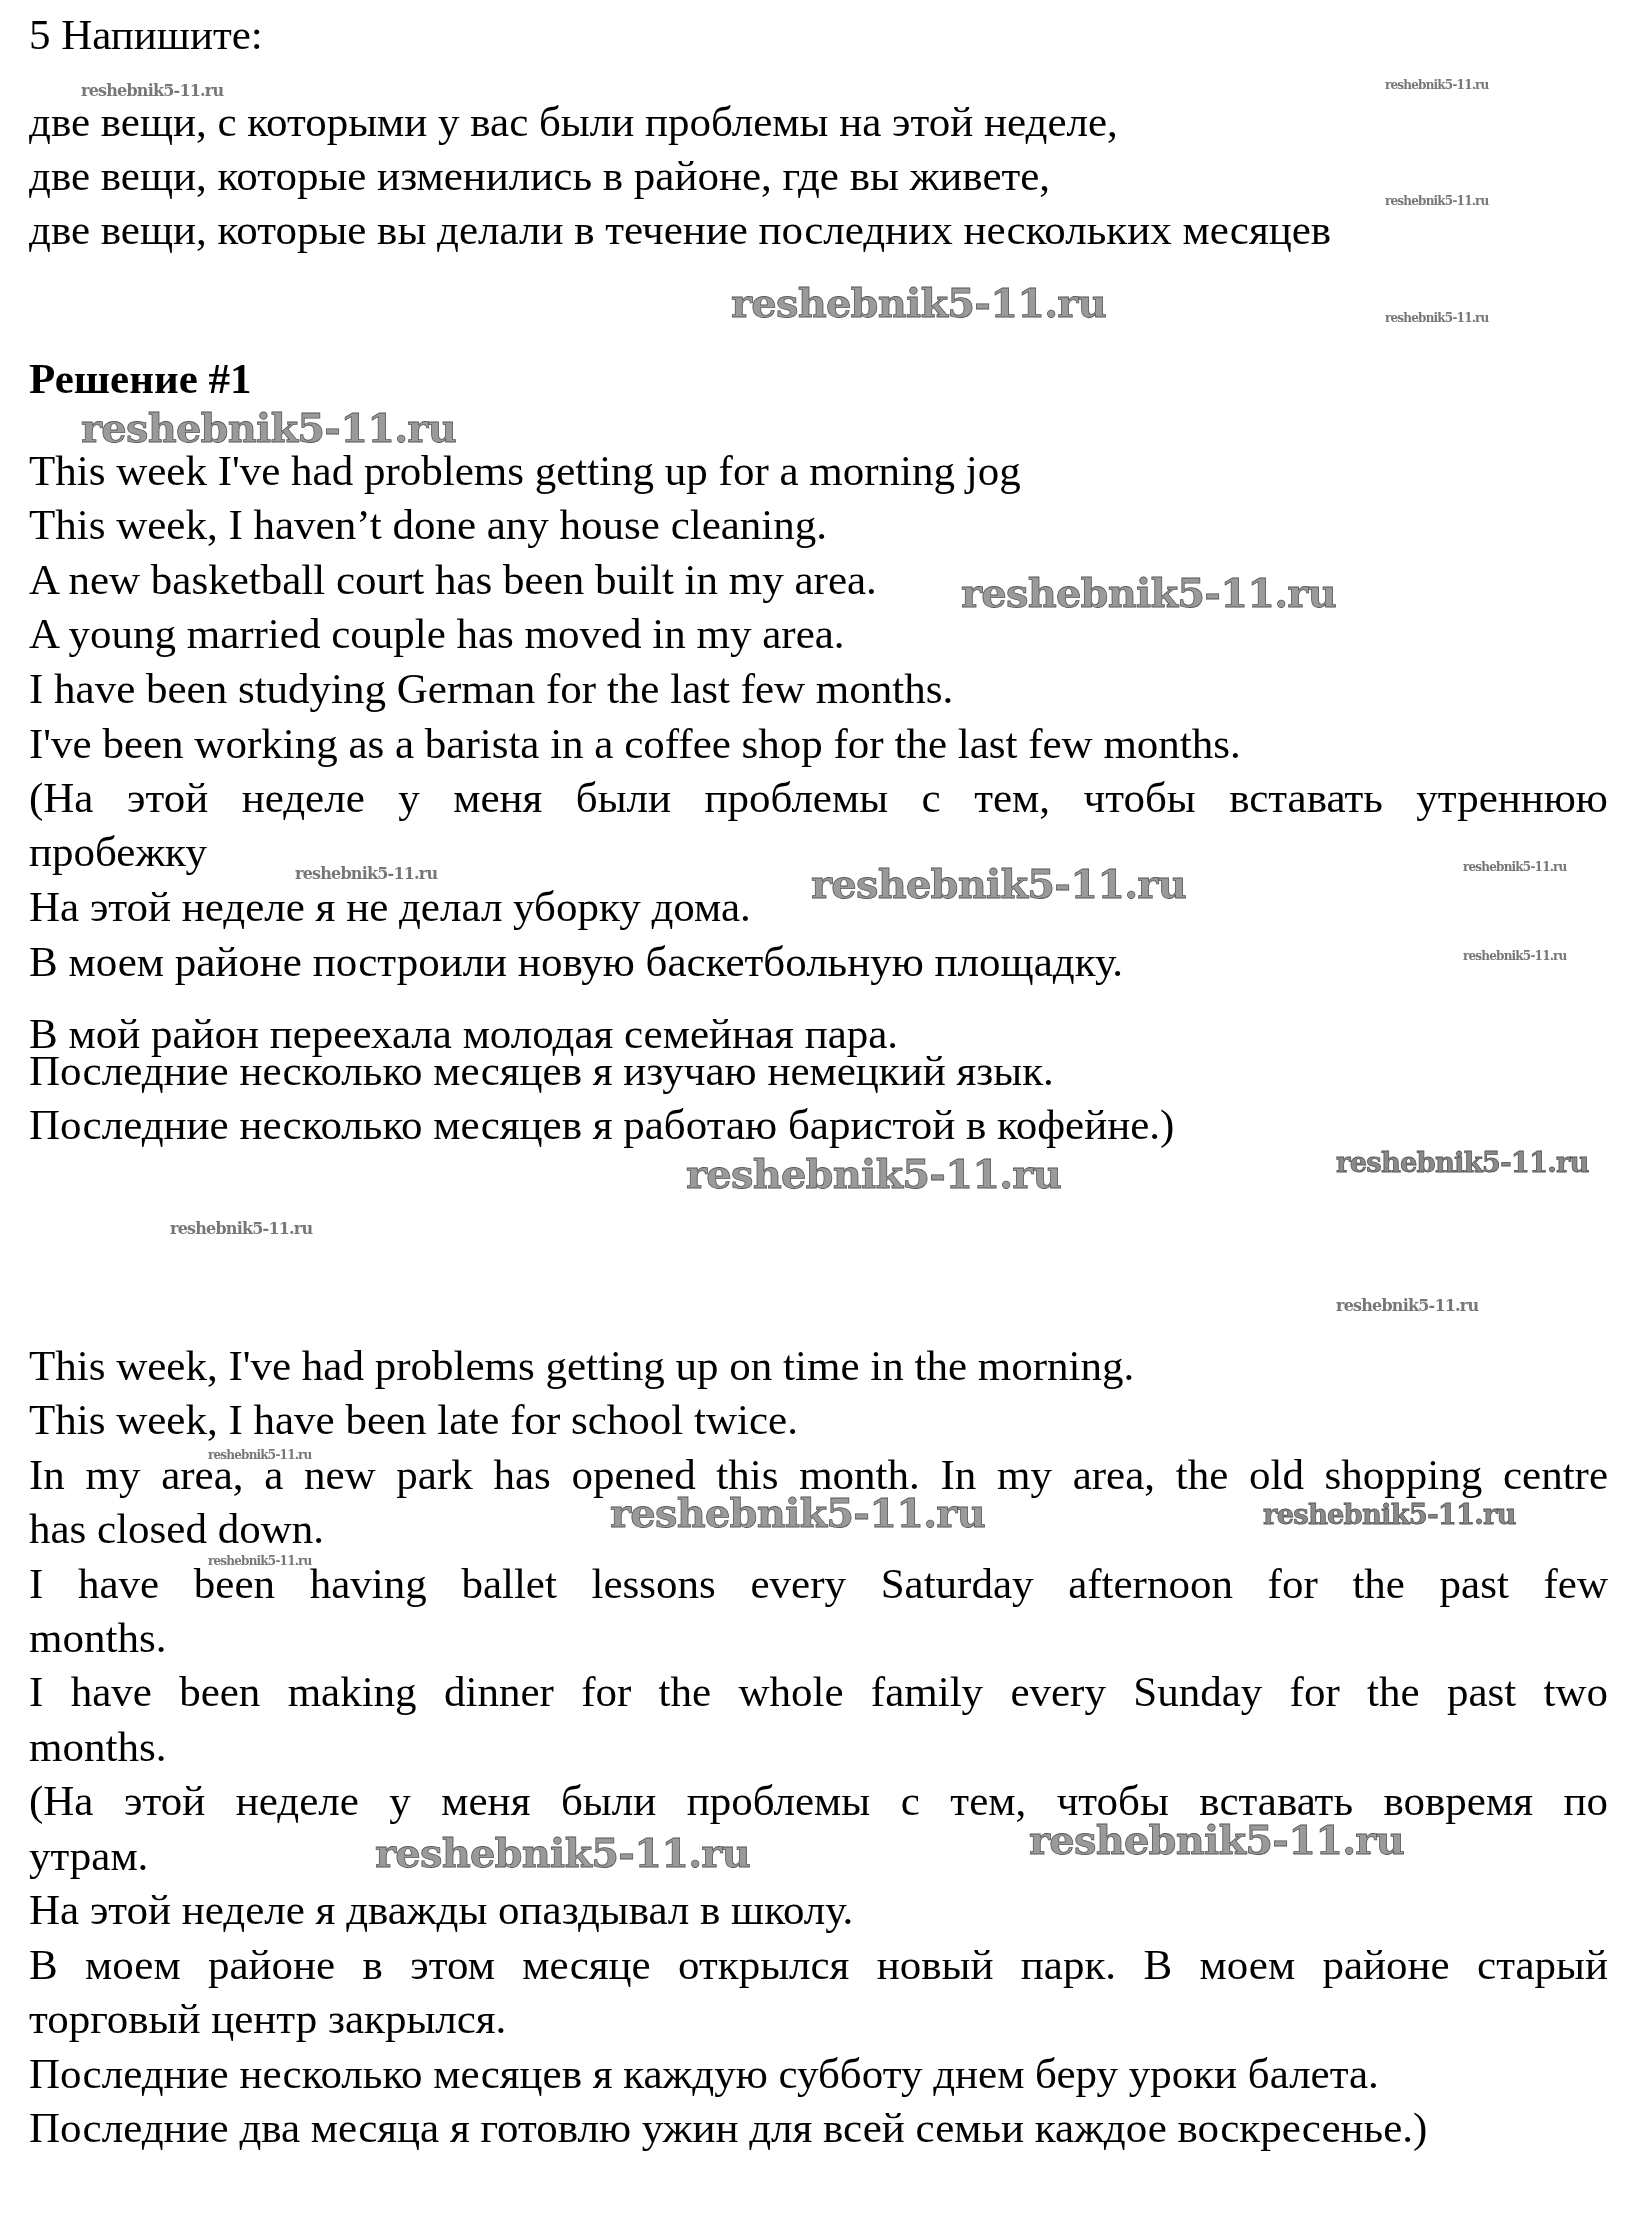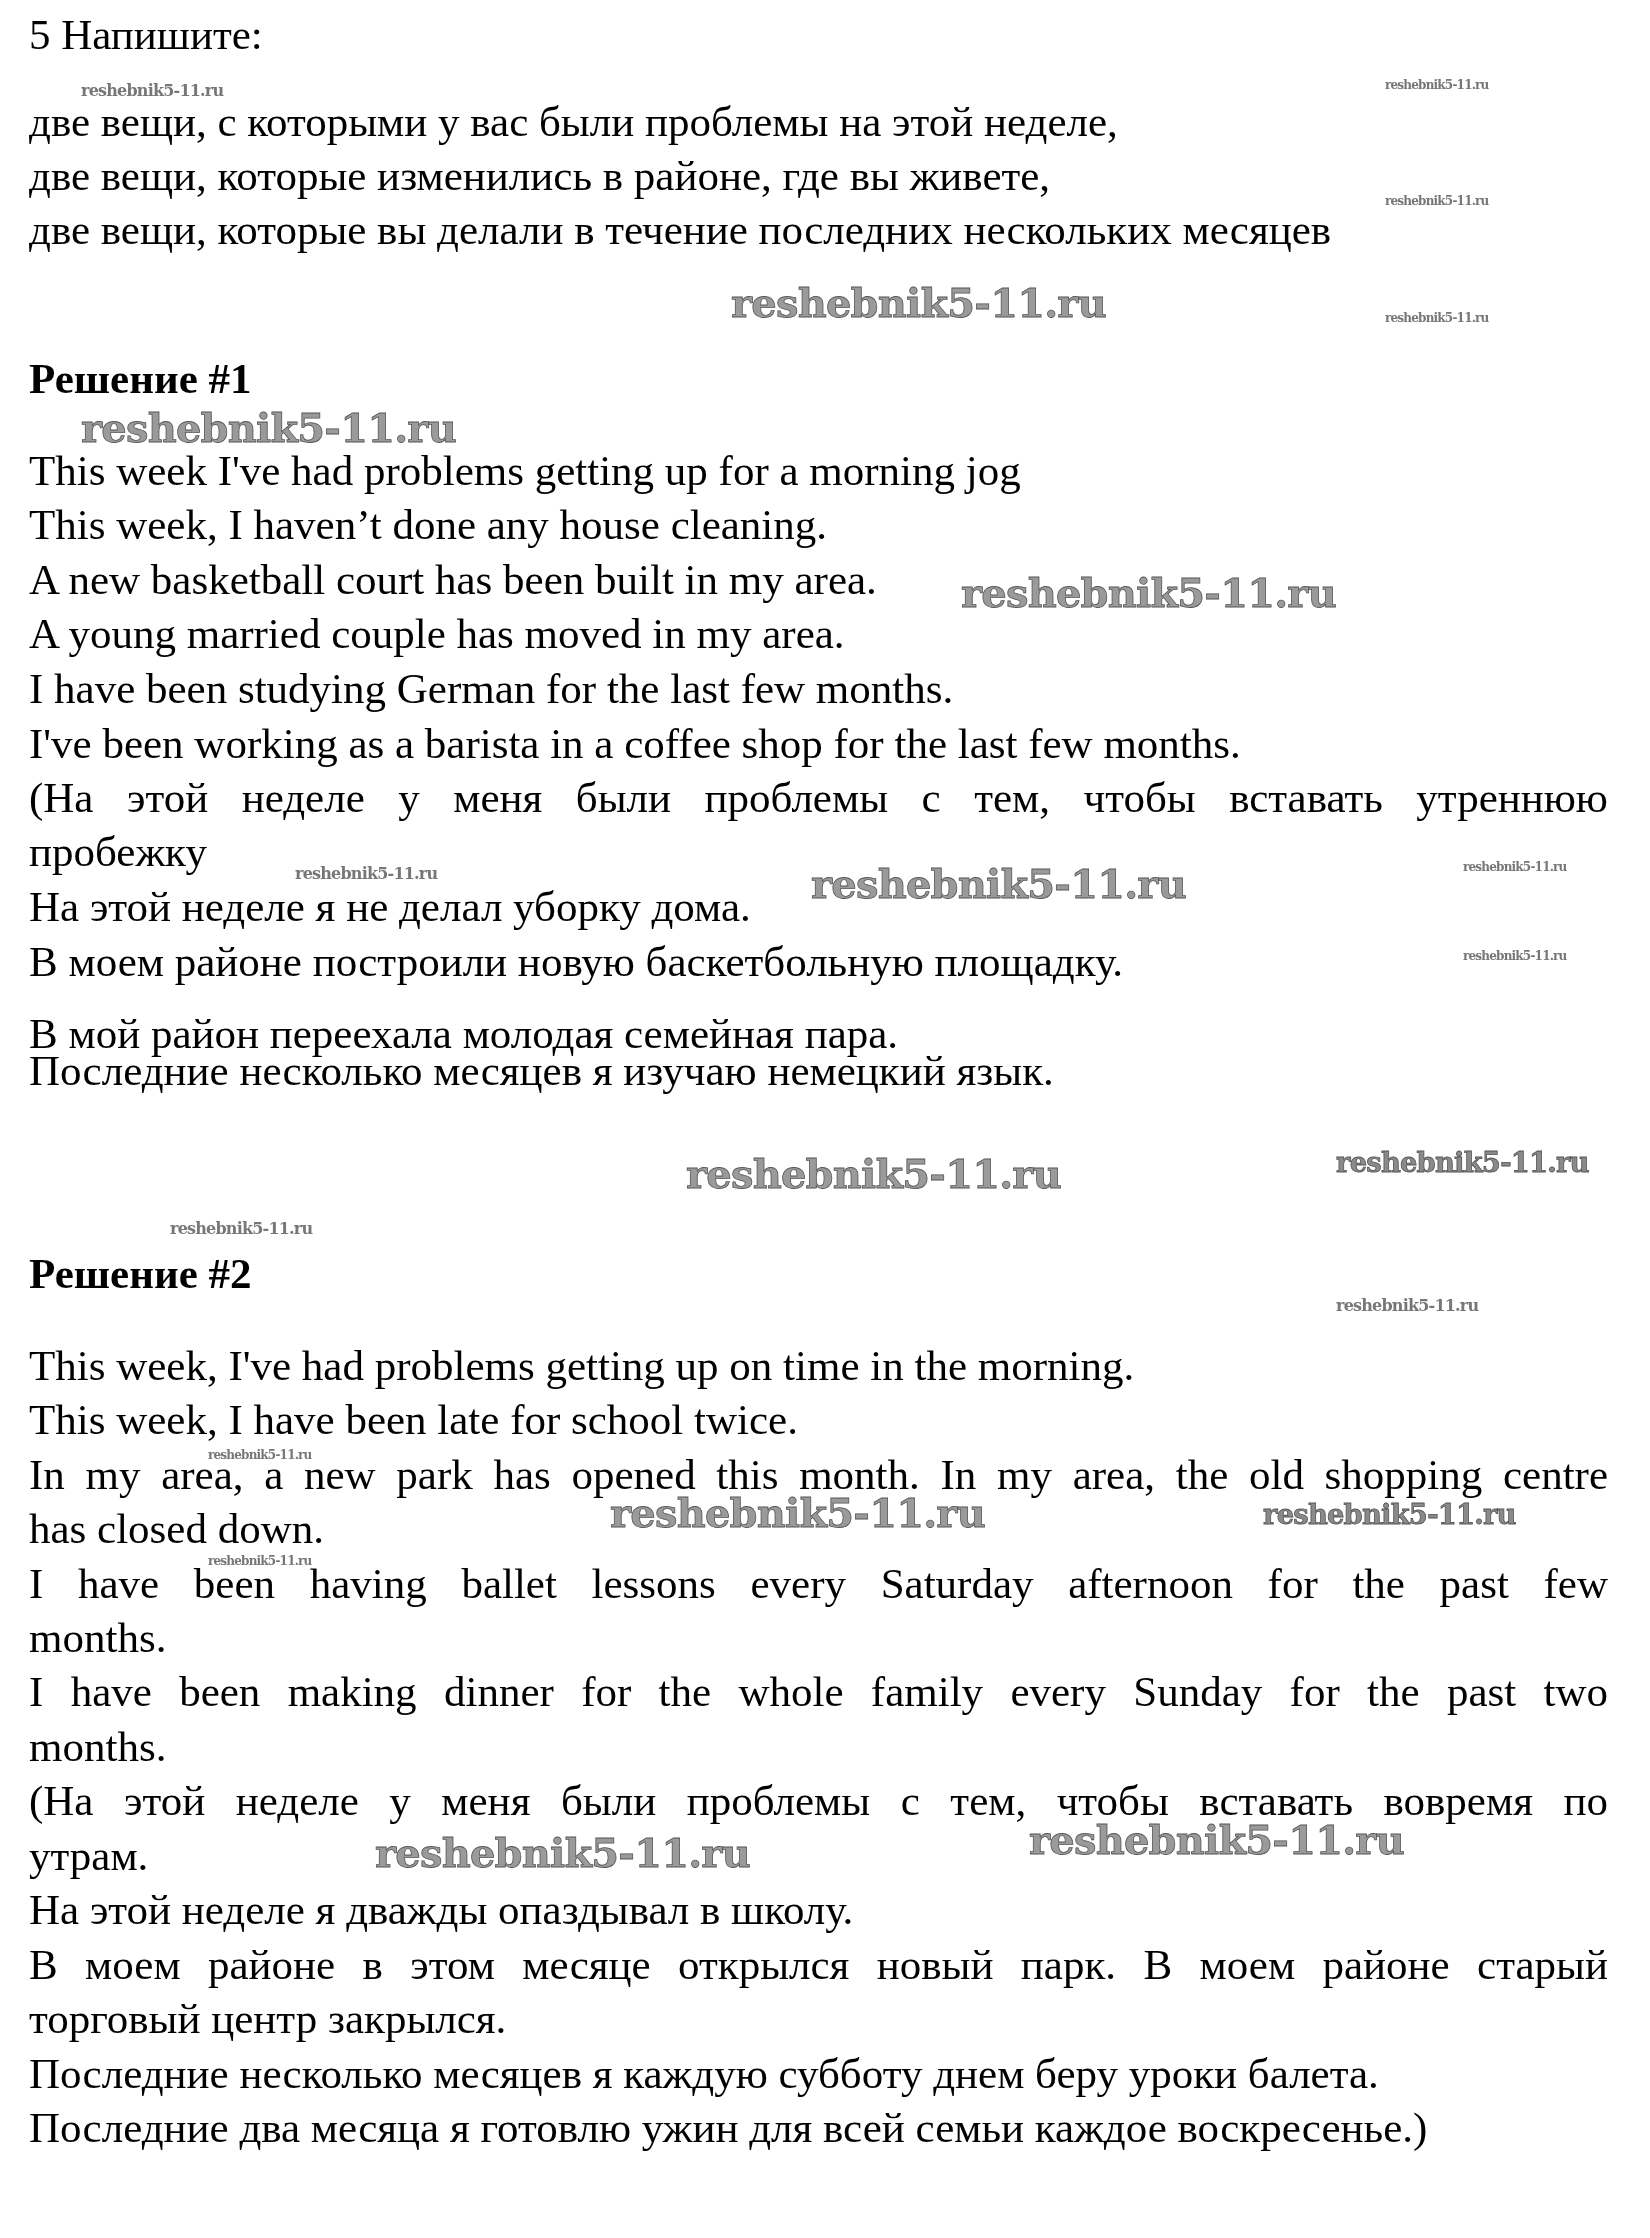--- a/index.html
+++ b/index.html
@@ -41,22 +41,22 @@
   <div class="line" style="top:553px;">A new basketball court has been built in my area.</div>
   <div class="line" style="top:607px;">A young married couple has moved in my area.</div>
   <div class="line" style="top:662px;">I have been studying German for the last few months.</div>
   <div class="line" style="top:717px;">I've been working as a barista in a coffee shop for the last few months.</div>
   <div class="line justify" style="top:771px;">(На этой неделе у меня были проблемы с тем, чтобы вставать утреннюю</div>
   <div class="line" style="top:825px;">пробежку</div>
   <div class="line" style="top:880px;">На этой неделе я не делал уборку дома.</div>
   <div class="line" style="top:935px;">В моем районе построили новую баскетбольную площадку.</div>
   <div class="line" style="top:989px;margin-top:18px;">В мой район переехала молодая семейная пара.</div>
   <div class="line" style="top:1044px;">Последние несколько месяцев я изучаю немецкий язык.</div>
+  <div class="line" style="top:1098px;">Последние несколько месяцев я работаю баристой в кофейне.)</div>
 
-  <div class="line heading" style="top:1247px;">Решение #2</div>
   <div class="line" style="top:1339px;">This week, I've had problems getting up on time in the morning.</div>
   <div class="line" style="top:1393px;">This week, I have been late for school twice.</div>
   <div class="line justify" style="top:1448px;">In my area, a new park has opened this month. In my area, the old shopping centre</div>
   <div class="line" style="top:1502px;">has closed down.</div>
   <div class="line justify" style="top:1557px;">I have been having ballet lessons every Saturday afternoon for the past few</div>
   <div class="line" style="top:1611px;">months.</div>
   <div class="line justify" style="top:1665px;">I have been making dinner for the whole family every Sunday for the past two</div>
   <div class="line" style="top:1720px;">months.</div>
   <div class="line justify" style="top:1774px;">(На этой неделе у меня были проблемы с тем, чтобы вставать вовремя по</div>
   <div class="line" style="top:1829px;">утрам.</div>

